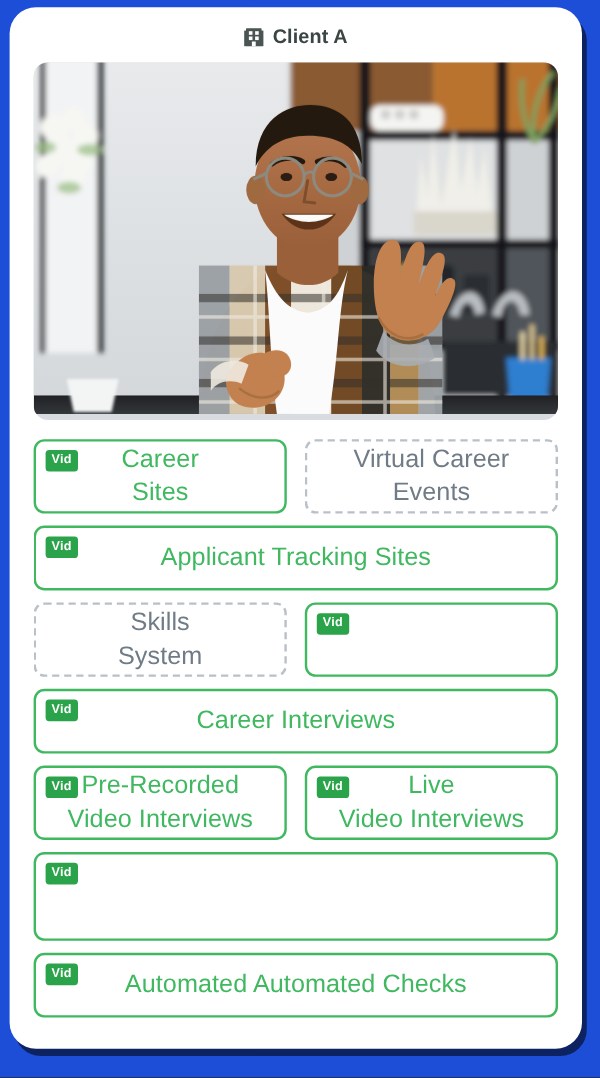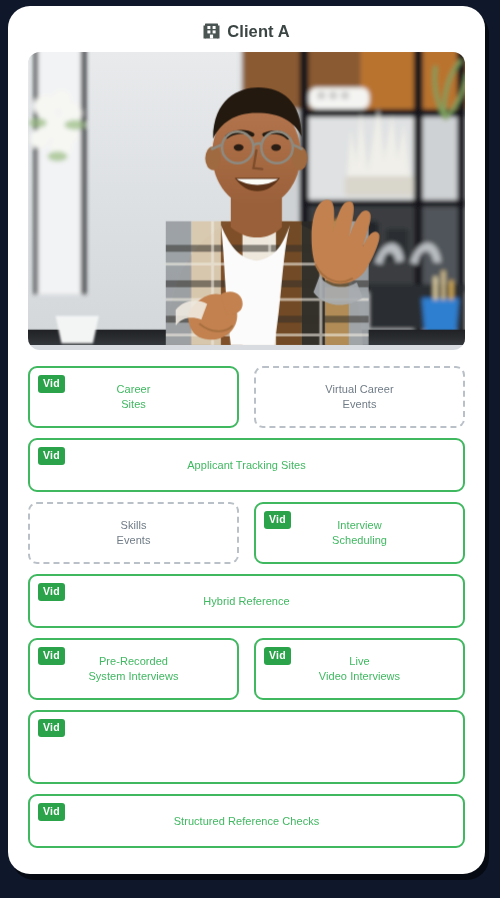--- a/index.html
+++ b/index.html
@@ -13,21 +13,21 @@
     height: 898px;
     overflow: hidden;
     font-family: "Liberation Sans", sans-serif;
     -webkit-font-smoothing: antialiased;
   }
 
   .screen {
     position: relative;
     width: 500px;
     height: 898px;
-    background: #0f172a;
+    background: #1d4ed8;
   }
 
   
   .panel {
     position: absolute;
     left: 8px;
     top: 6px;
     width: 477px;
     height: 868px;
     background: #ffffff;
@@ -98,21 +98,21 @@
   }
   .card.active {
     border: 2px solid #3fb860;
     background: #ffffff;
   }
   .card.inactive {
     border: 2px dashed #b9c0c7;
     background: #ffffff;
   }
   .card-label {
-    font-size: 11px;
+    font-size: 21px;
     line-height: 1.35;
     letter-spacing: 0.05px;
     white-space: pre-line;
   }
   .card.active .card-label { color: #3fb860; }
   .card.inactive .card-label { color: #6f7b86; }
 
   .h1-line  { height: 54px; }
   .h2-line  { height: 62px; }
   .h-tall   { height: 74px; }
@@ -350,57 +350,55 @@
       <div class="card-row">
         <div class="card active h1-line">
           <span class="vid-badge">Vid</span>
           <span class="card-label">Applicant Tracking Sites</span>
         </div>
       </div>
 
       <div class="card-row">
         <div class="card inactive h2-line">
           <span class="card-label">Skills
-Events</span>
+System</span>
         </div>
         <div class="card active h2-line">
           <span class="vid-badge">Vid</span>
-          <span class="card-label">Interview
-Scheduling</span>
         </div>
       </div>
 
       <div class="card-row">
         <div class="card active h1-line">
           <span class="vid-badge">Vid</span>
-          <span class="card-label">Hybrid Reference</span>
+          <span class="card-label">Career Interviews</span>
         </div>
       </div>
 
       <div class="card-row">
         <div class="card active h2-line">
           <span class="vid-badge">Vid</span>
           <span class="card-label">Pre-Recorded
-System Interviews</span>
+Video Interviews</span>
         </div>
         <div class="card active h2-line">
           <span class="vid-badge">Vid</span>
           <span class="card-label">Live
 Video Interviews</span>
         </div>
       </div>
 
       <div class="card-row">
         <div class="card active h-tall">
           <span class="vid-badge">Vid</span>
         </div>
       </div>
 
       <div class="card-row">
         <div class="card active h1-line">
           <span class="vid-badge">Vid</span>
-          <span class="card-label">Structured Reference Checks</span>
+          <span class="card-label">Automated Automated Checks</span>
         </div>
       </div>
 
     </div>
   </div>
 </div>
 
 </body></html>

